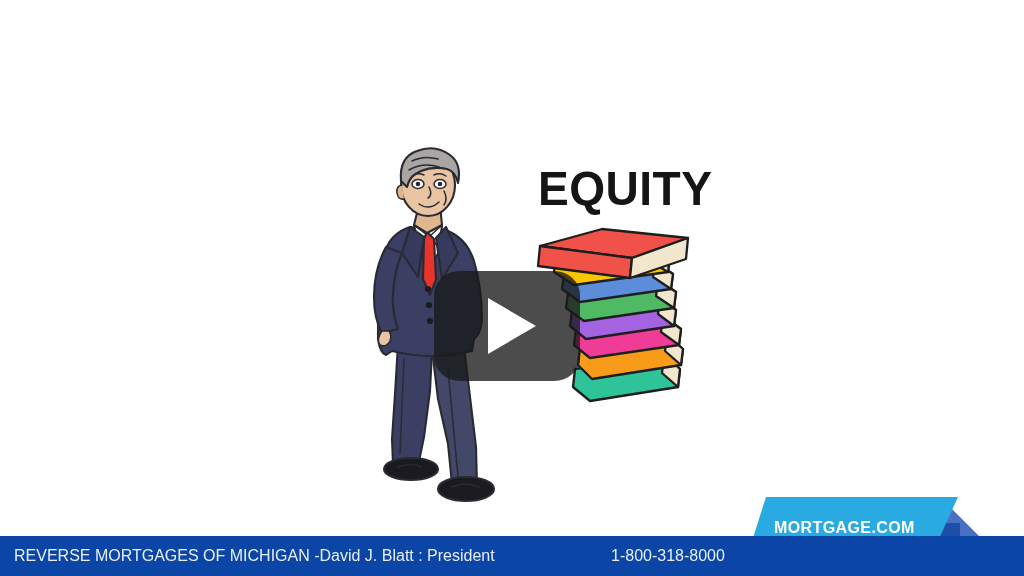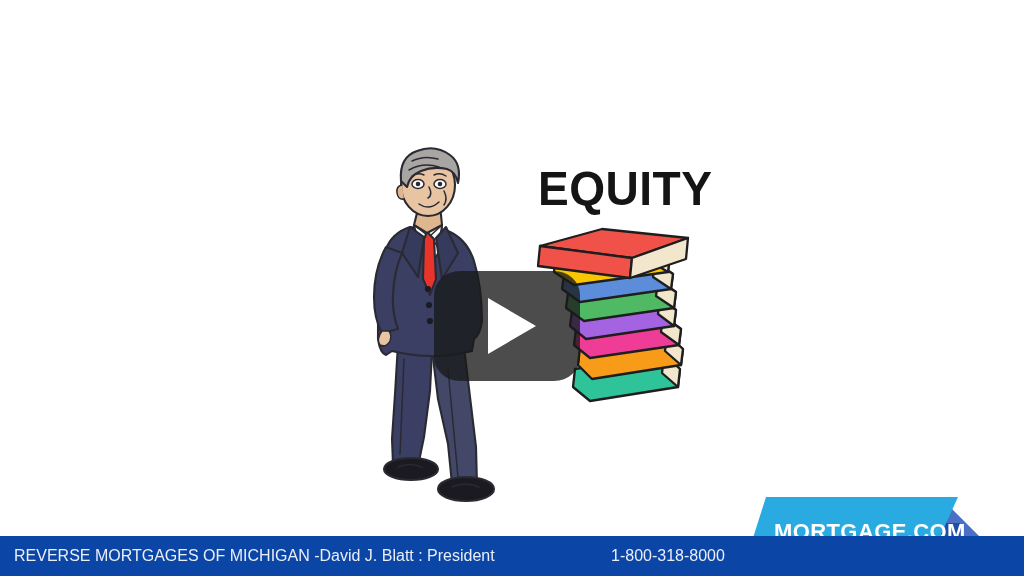--- a/index.html
+++ b/index.html
@@ -81,21 +81,21 @@
   .logo-line1, .logo-line2 {
     position: absolute;
     color: #ffffff;
     font-family: "Liberation Sans", sans-serif;
     font-weight: bold;
     letter-spacing: 0.4px;
     white-space: nowrap;
     user-select: none;
   }
   .logo-line1 { left: 70px; top: 8px;  font-size: 21px; }
-  .logo-line2 { left: 22px; top: 28px; font-size: 22px; }
+  .logo-line2 { left: 22px; top: 28px; font-size: 16px; }
   .logo-tag {
     position: absolute;
     left: 2px; top: 56px;
     color: #2f4fa0;
     font-family: Liberation Mono, monospace;
     font-weight: bold;
     font-size: 10px;
     letter-spacing: 0.6px;
     white-space: nowrap;
     user-select: none;

